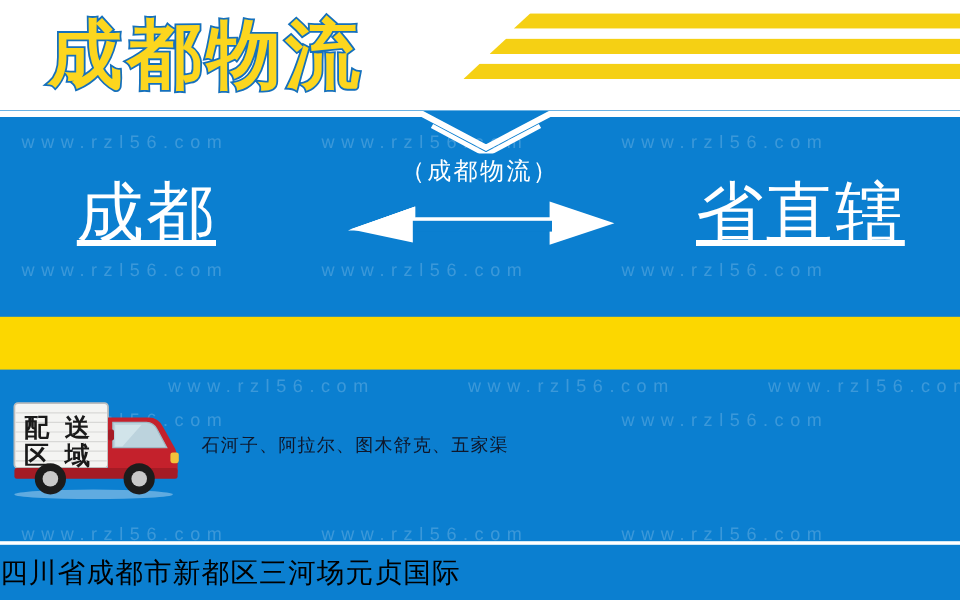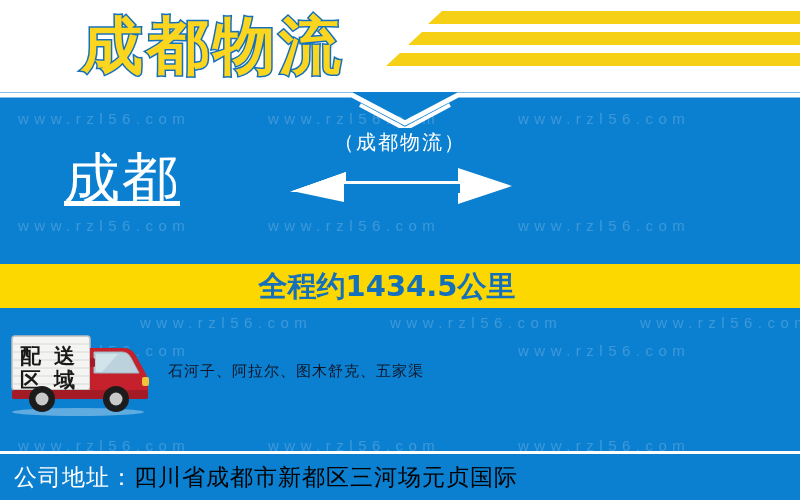--- a/index.html
+++ b/index.html
@@ -18,21 +18,20 @@
     background:#ffffff;overflow:hidden;
   }
   .title{
     position:absolute;left:40px;top:2px;
     font-size:62px;line-height:88px;font-weight:bold;
     letter-spacing:4px;
     color:#fcd61e;
     -webkit-text-stroke:3px #1570bc;
     paint-order:stroke fill;
     white-space:nowrap;
-    margin-left:41px;
   }
   .stripes{position:absolute;right:0;top:11px;width:420px;height:62px;}
   .stripe{
     position:absolute;right:0;height:13px;background:#f5d014;
   }
   .stripe.s1{top:0px;  width:372px; clip-path:polygon(14px 0,100% 0,100% 100%,0 100%);}
   .stripe.s2{top:21px; width:392px; clip-path:polygon(14px 0,100% 0,100% 100%,0 100%);}
   .stripe.s3{top:42px; width:414px; clip-path:polygon(14px 0,100% 0,100% 100%,0 100%);}
 
   
@@ -147,24 +146,24 @@
         <svg viewBox="0 0 240 46" width="240" height="46">
 
           <path d="M10 30 L66 10 L66 19 L178 19 L178 6 L232 24 L178 42 L178 30 Z" fill="#ffffff"></path>
           <path d="M10 30 L66 10 L66 19 L66 19 Z" fill="#ffffff"></path>
           <rect x="62" y="22" width="118" height="9" fill="#0b7fd0"></rect>
           <path d="M12 29 L64 11 L64 40 Z" fill="#ffffff"></path>
         </svg>
       </div>
     </div>
 
+    <div class="city to">省直辖</div>
   </div>
 
   <div class="infobar">
-    <span>全程约1434.5公里</span>
     <span class="gap"></span>
   </div>
 
   <div class="area">
     <svg class="truck" viewBox="0 0 150 84">
 
       <ellipse cx="72" cy="80" rx="66" ry="4" fill="#ffffff" opacity="0.35"></ellipse>
 
       <rect x="6" y="4" width="78" height="54" rx="3" fill="#f4f4f2" stroke="#bdbdbd" stroke-width="1.5"></rect>
       <g stroke="#d8d8d6" stroke-width="1">
@@ -195,17 +194,16 @@
 
       <circle cx="36" cy="67" r="13" fill="#1c1c1c"></circle>
         <circle cx="36" cy="67" r="6.5" fill="#c9c9c9"></circle>
       <circle cx="110" cy="67" r="13" fill="#1c1c1c"></circle>
         <circle cx="110" cy="67" r="6.5" fill="#c9c9c9"></circle>
     </svg>
     <div class="cities">石河子、阿拉尔、图木舒克、五家渠</div>
   </div>
 
   <div class="footer">
-    <span class="lbl">公司地址：</span>
     <span class="val">四川省成都市新都区三河场元贞国际</span>
   </div>
 
 </div>
 
 </body></html>

